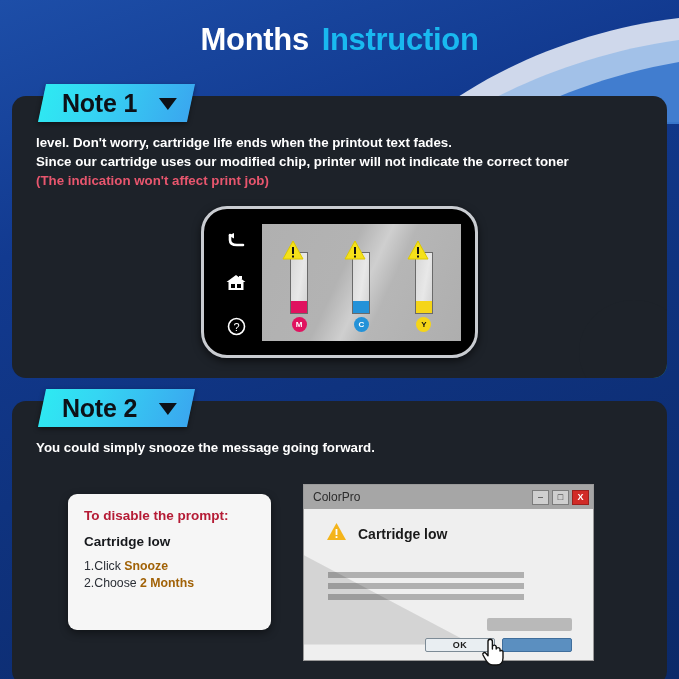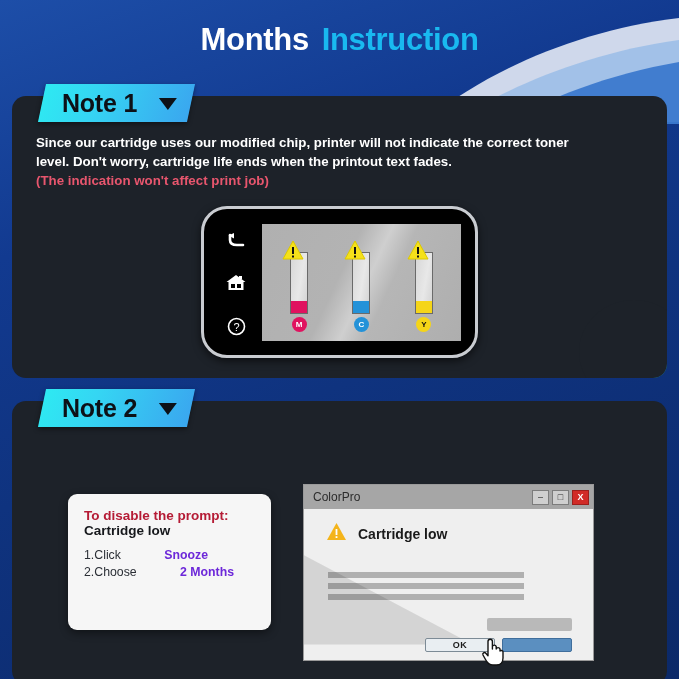--- a/index.html
+++ b/index.html
@@ -125,28 +125,28 @@
 
   
   #instruction-card {
     position: absolute; z-index: 6;
     left: 68px; top: 494px; width: 203px; height: 136px;
     background: #f6f6f6; border-radius: 9px;
     box-shadow: 0 3px 8px rgba(0,0,0,.45);
     padding: 14px 16px;
   }
   #instruction-card .hd {
-    color: #b51b35; font-weight: bold; font-size: 13.5px; 
+    color: #b51b35; font-weight: bold; font-size: 13.5px; margin-bottom: 11px;
   }
   #instruction-card .sub {
     color: #16181c; font-weight: bold; font-size: 13.5px; margin-bottom: 9px;
   }
   #instruction-card ol { list-style: none; }
   #instruction-card li { font-size: 12.3px; color: #2b2f36; line-height: 17px; }
-  #instruction-card li b { color: #6d28d9; font-weight: bold; margin-left: 40px; }
+  #instruction-card li b { color: #a16207; font-weight: bold; }
 
   
   #dialog-window {
     position: absolute; z-index: 5;
     left: 303px; top: 484px; width: 291px; height: 177px;
     background: #efefef;
     border: 1px solid #9a9a9a;
     overflow: hidden;
   }
   .dlg-titlebar {
@@ -218,22 +218,22 @@
   </div>
 
   <div class="note-tab" id="tab-note1">
     <div class="inner">
       <span class="lbl">Note 1</span>
       <span class="caret"></span>
     </div>
   </div>
 
   <div class="note-body" id="note1-body">
+    <p class="main">level. Don't worry, cartridge life ends when the printout text fades.</p>
     <p class="main">Since our cartridge uses our modified chip, printer will not indicate the correct toner</p>
-    <p class="main">level. Don't worry, cartridge life ends when the printout text fades.</p>
     <p class="red">(The indication won't affect print job)</p>
   </div>
 
   <div id="printer-device">
     <div class="dev-sidebar">
       <span>
         <svg width="20" height="17" viewBox="0 0 20 17">
           <path d="M4 3 L4 8 Q4 13 11 13 L17 13" stroke="#fff" stroke-width="2.6" fill="none" stroke-linecap="round"></path>
           <path d="M8 1 L2.5 3.6 L8 6.5 Z" fill="#fff"></path>
         </svg>
@@ -305,20 +305,21 @@
   <div class="panel" id="panel-note2"></div>
 
   <div class="note-tab" id="tab-note2">
     <div class="inner">
       <span class="lbl">Note 2</span>
       <span class="caret"></span>
     </div>
   </div>
 
   <div class="note-body" id="note2-body">
+    <p class="main">You could simply snooze the message going forward.</p>
   </div>
 
   <div id="instruction-card">
     <div class="hd">To disable the prompt:</div>
     <div class="sub">Cartridge low</div>
     <ol>
       <li><span>1.</span><span>Click </span><b>Snooze</b></li>
       <li><span>2.</span><span>Choose </span><b>2 Months</b></li>
     </ol>
   </div>

